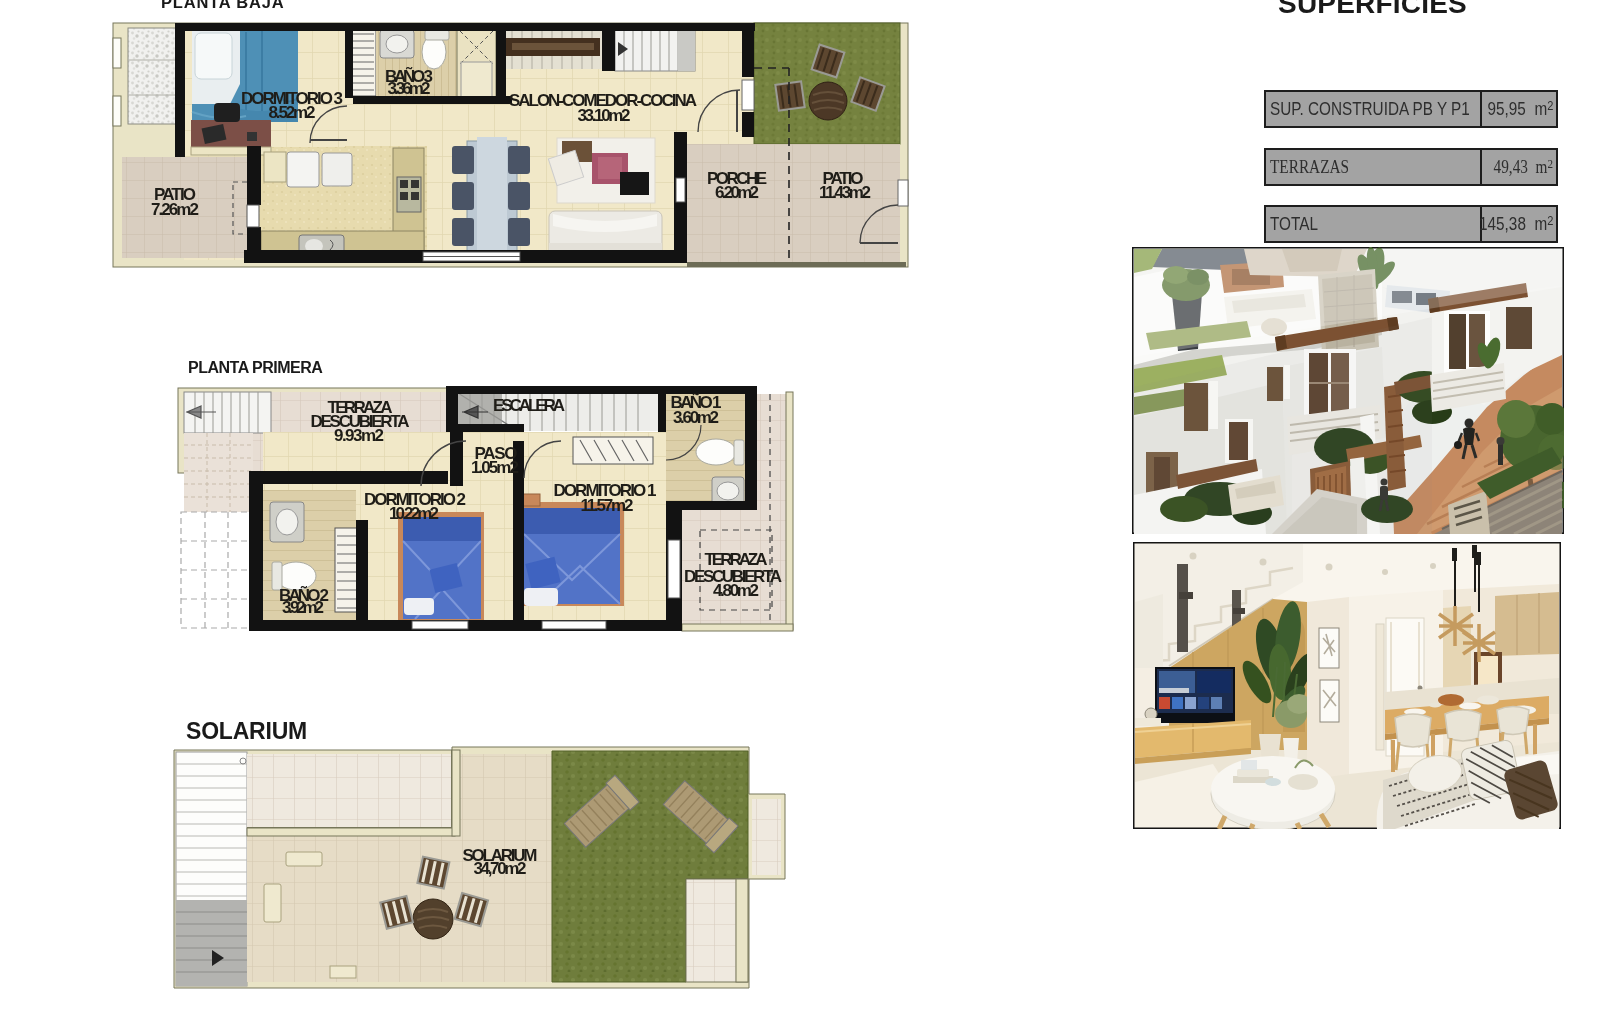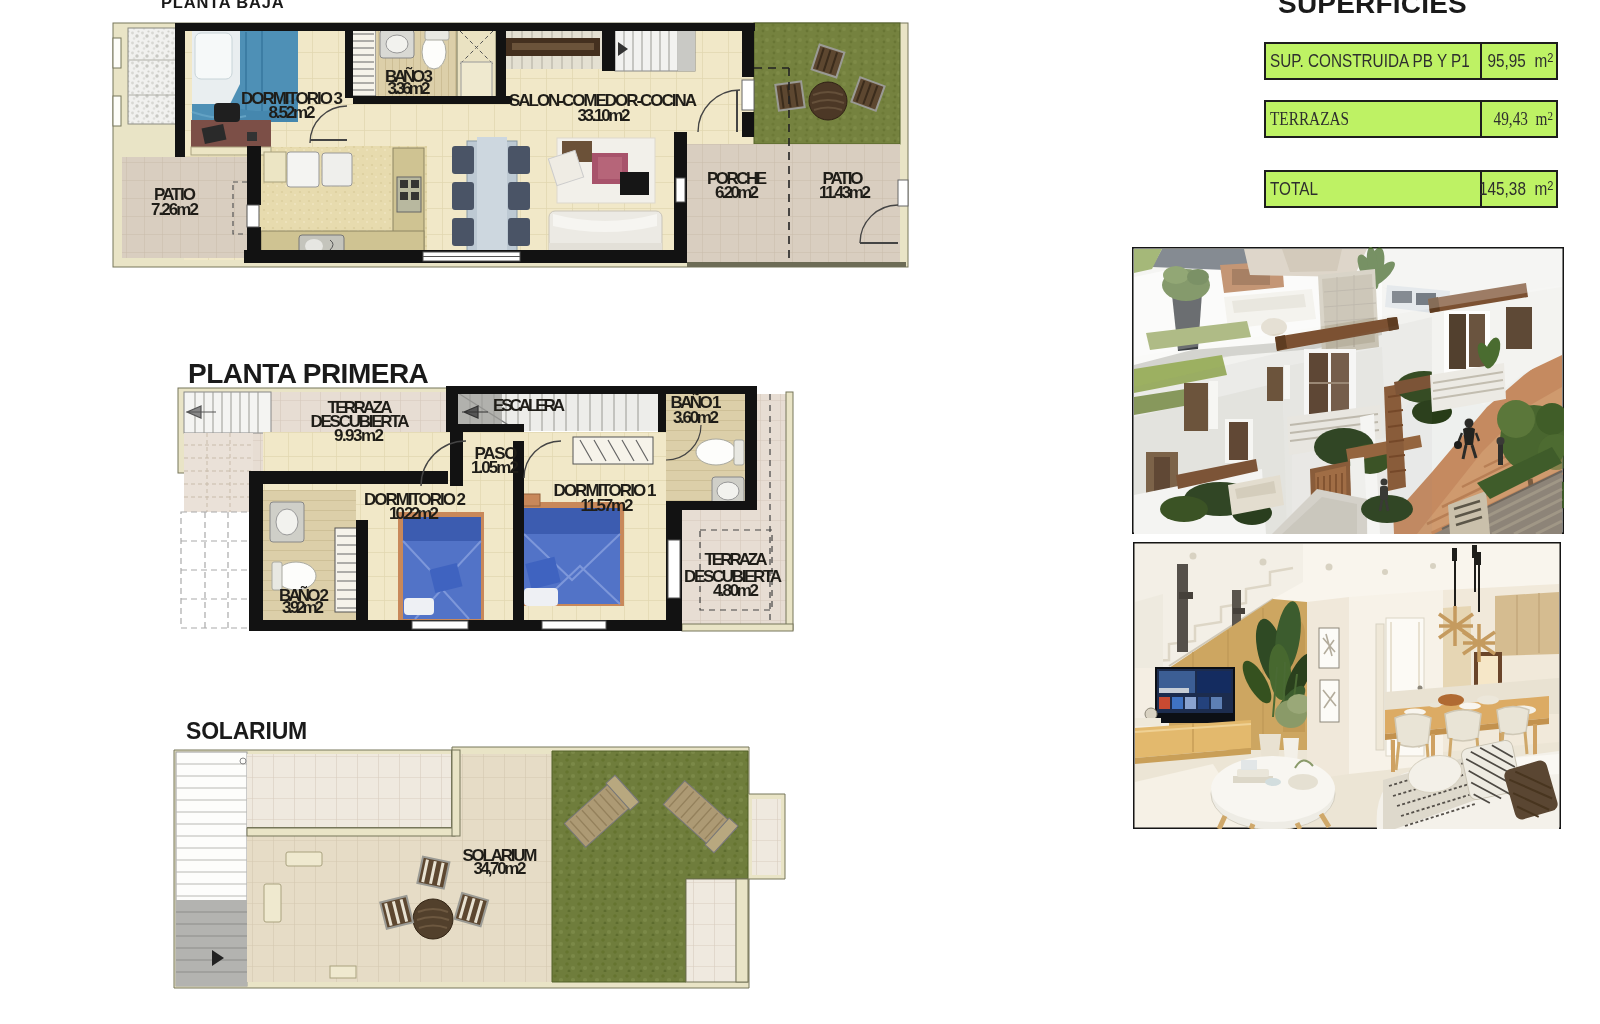--- a/index.html
+++ b/index.html
@@ -1,48 +1,48 @@
 <!DOCTYPE html>
 <html><head>
 <meta charset="utf-8">
 <style>
 html,body{margin:0;padding:0;width:1600px;height:1024px;background:#fff;overflow:hidden;
 font-family:"Liberation Sans", sans-serif;}
 .abs{position:absolute;}
 .ttl{position:absolute;font-weight:bold;color:#1a1a1a;white-space:nowrap;line-height:1;}
 svg{position:absolute;display:block;}
-.trow{position:absolute;border:2px solid #1d1d1d;background:#bef264;}
+.trow{position:absolute;border:2px solid #1d1d1d;background:#a3a3a3;margin-top:48px;}
 .tdiv{position:absolute;top:0;bottom:0;width:2px;background:#1d1d1d;}
 .tlab{position:absolute;left:4px;top:50%;transform:translateY(-50%) scaleX(0.85);transform-origin:left center;font-size:18px;color:#2e2e2e;white-space:nowrap;}
 .tval{position:absolute;right:3px;top:50%;transform:translateY(-50%) scaleX(0.85);transform-origin:right center;font-size:18px;color:#2e2e2e;white-space:nowrap;}
 </style>
 </head>
 <body>
 
 <div class="ttl" style="left:161px;top:-6px;font-size:16.5px;letter-spacing:0.8px;">PLANTA BAJA</div>
 
-<div class="ttl" style="left:188px;top:360px;font-size:28px;letter-spacing:-0.5px;">PLANTA PRIMERA</div>
+<div class="ttl" style="left:188px;top:360px;font-size:16px;letter-spacing:-0.5px;">PLANTA PRIMERA</div>
 
 <div class="ttl" style="left:186px;top:720px;font-size:23px;letter-spacing:-0.2px;">SOLARIUM</div>
 
 <div class="ttl" style="left:1278px;top:-10px;font-size:28px;letter-spacing:0.2px;">SUPERFICIES</div>
 
 <div class="trow" style="left:1264px;top:42px;width:290px;height:34px;">
   <div class="tdiv" style="left:214px;"></div>
   <div class="tlab">SUP. CONSTRUIDA PB Y P1</div>
   <div class="tval">95,95&nbsp; m<span style="font-size:13px;vertical-align:5px;">2</span></div>
 </div>
 
 <div class="trow" style="left:1264px;top:100px;width:290px;height:34px;font-family:Liberation Serif, serif;">
   <div class="tdiv" style="left:214px;"></div>
   <div class="tlab">TERRAZAS</div>
   <div class="tval">49,43&nbsp; m<span style="font-size:13px;vertical-align:5px;">2</span></div>
 </div>
 
-<div class="trow" style="left:1264px;top:170px;width:290px;height:34px;">
+<div class="trow" style="left:1264px;top:157px;width:290px;height:34px;">
   <div class="tdiv" style="left:214px;"></div>
   <div class="tlab">TOTAL</div>
   <div class="tval">145,38&nbsp; m<span style="font-size:13px;vertical-align:5px;">2</span></div>
 </div>
 
 <svg class="abs" style="left:110px;top:14px;" width="800" height="276" viewBox="110 14 800 276">
 <defs>
 <pattern id="tile" width="26" height="26" patternUnits="userSpaceOnUse">
  <rect width="26" height="26" fill="#f1e8c8"></rect>
  <path d="M0 0H26M0 0V26" stroke="#e2d7b0" stroke-width="1.5" fill="none"></path>

